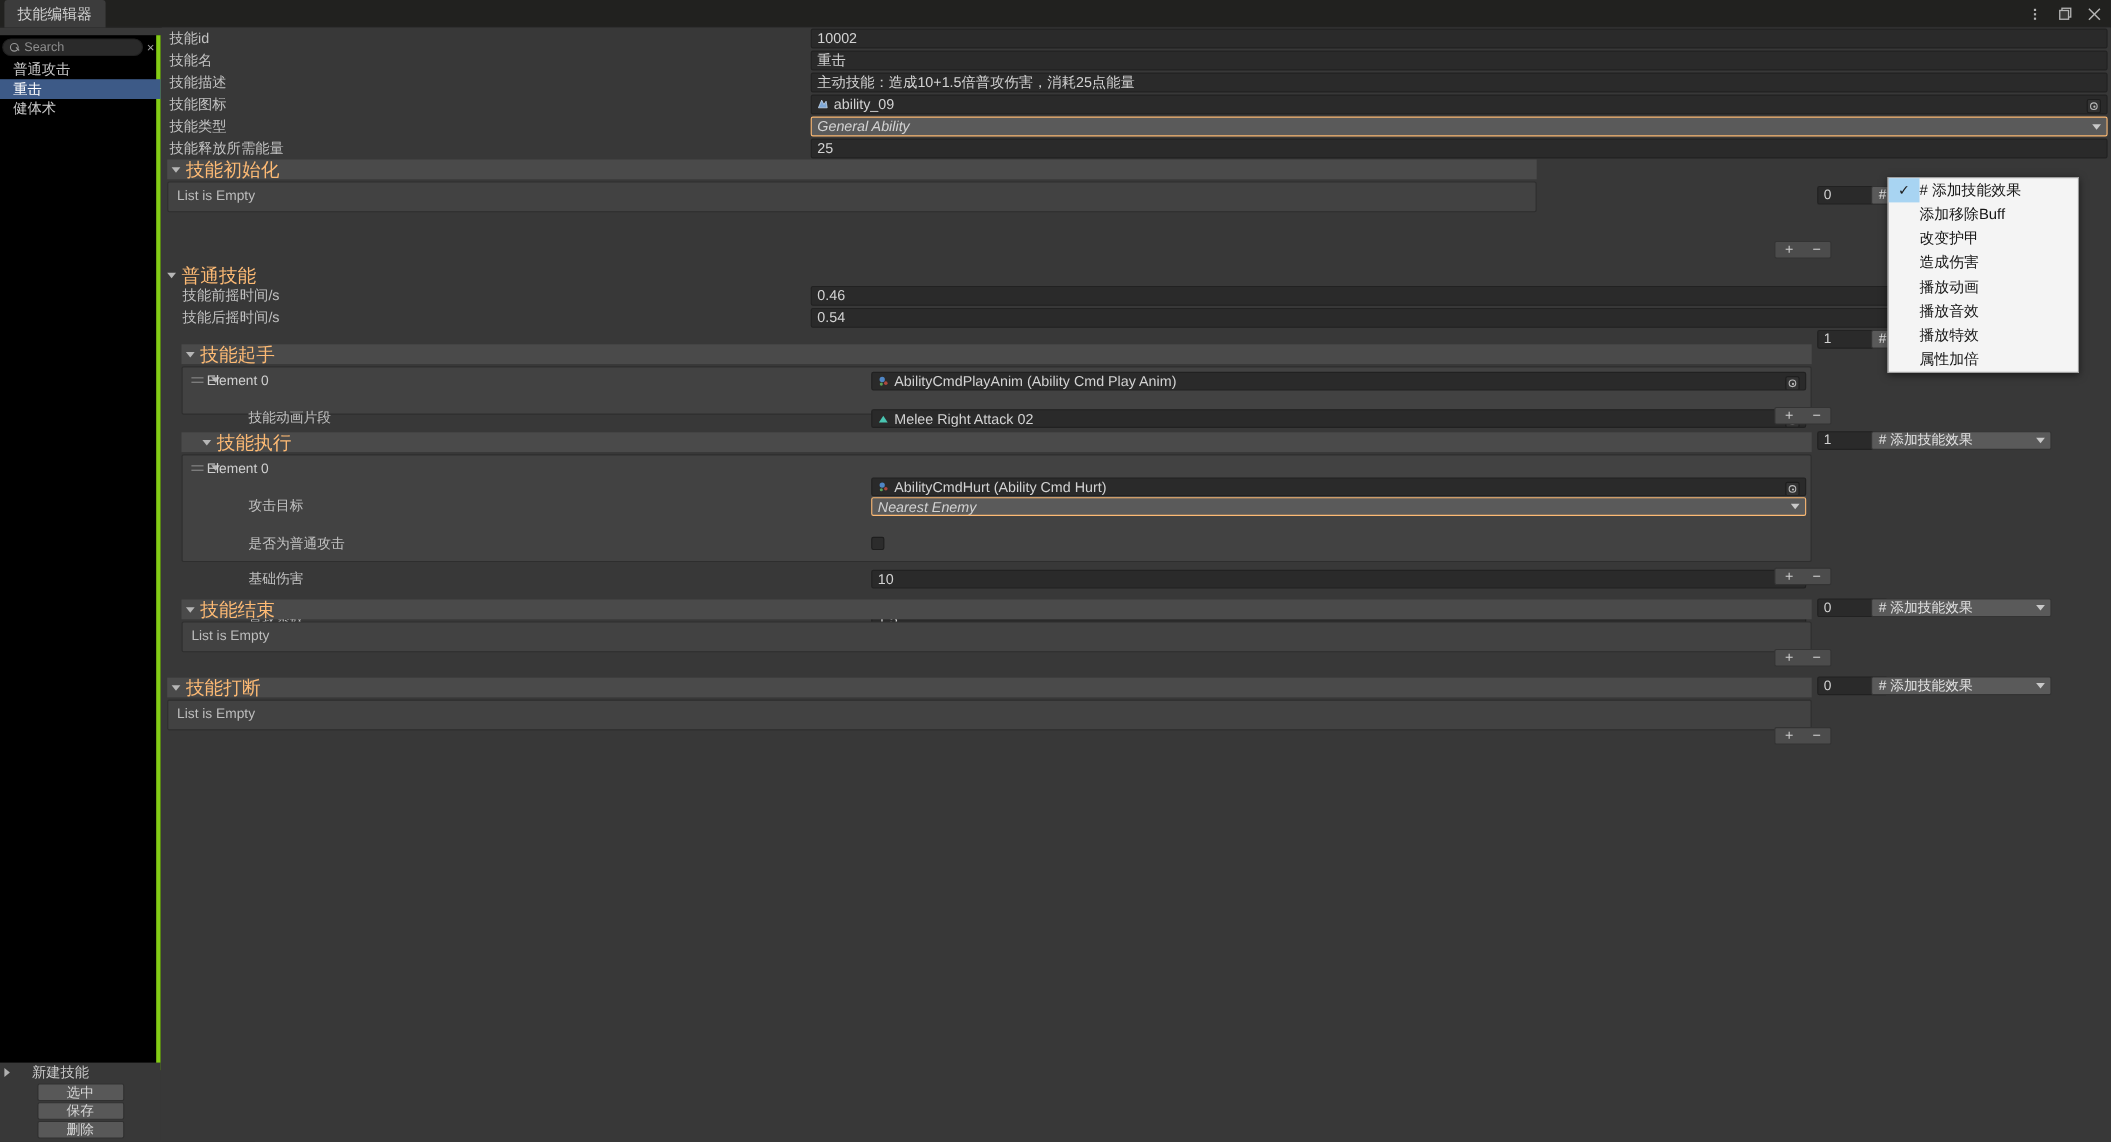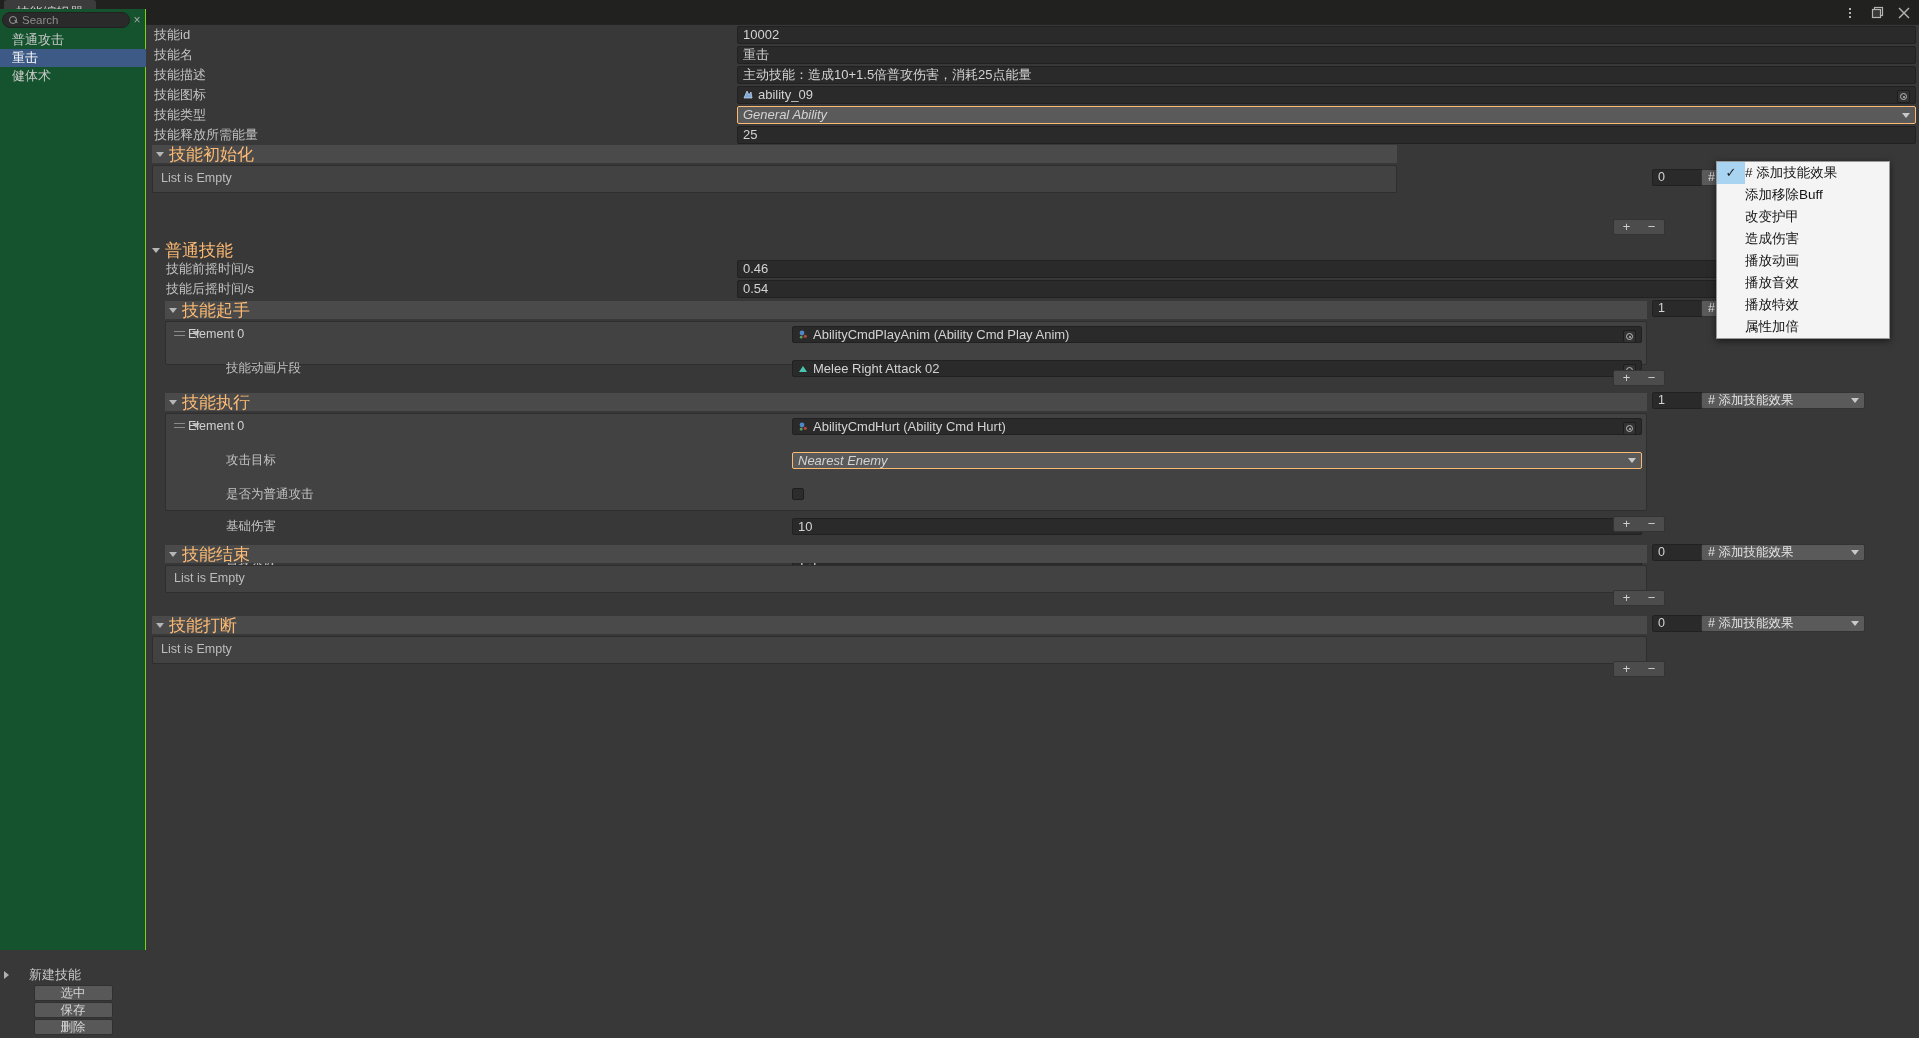--- a/index.html
+++ b/index.html
@@ -25,22 +25,22 @@
     display:flex; align-items:center; justify-content:center;
     font-size:13.5px; border-top-left-radius:3px; border-top-right-radius:3px;
   }
   .win-icons { position:absolute; right:8px; top:0; height:25px; display:flex; align-items:center; gap:13px; }
   .win-ic { width:14px; height:14px; display:flex; align-items:center; justify-content:center; color:#b4b4b4; }
   .kebab { display:flex; flex-direction:column; gap:2px; align-items:center; }
   .kebab i { width:2px; height:2px; background:#b4b4b4; display:block; }
 
   
   .sidebar {
-    position:absolute; left:0; top:9px; width:146px; height:941px;
-    background:#14532d; border-right:1px solid #84cc16;
+    position:absolute; left:0; top:32px; width:146px; height:941px;
+    background:#000000; border-right:4px solid #84cc16;
   }
   .searchrow { position:absolute; left:0; top:0; width:146px; height:22px; display:flex; align-items:center; padding:0 2px; }
   .searchbox {
     flex:1; height:16px; background:#2a2a2a; border:1px solid #212121; border-radius:8px;
     display:flex; align-items:center; padding:0 6px; gap:4px;
   }
   .searchbox .mag { width:9px; height:9px; position:relative; flex:none; }
   .searchbox .mag::before{ content:""; position:absolute; left:0; top:0; width:6px; height:6px; border:1px solid #9a9a9a; border-radius:50%; }
   .searchbox .mag::after{ content:""; position:absolute; left:5px; top:5px; width:4px; height:1px; background:#9a9a9a; transform:rotate(45deg); }
   .searchbox span { font-size:11.5px; color:#8d8d8d; }
@@ -272,21 +272,21 @@
         <div class="lbl" style="left:14px;">技能前摇时间/s</div>
         <div class="field" style="left:585px;right:125px;">0.46</div>
       </div>
       <div class="row">
         <div class="lbl" style="left:14px;">技能后摇时间/s</div>
         <div class="field" style="left:585px;right:125px;">0.54</div>
       </div>
     </div>
 
     <div style="position:absolute;left:18px;top:276px;width:1482px;">
-      <div class="foldout shaded" style="padding-left:4px;">
+      <div class="foldout shaded" style="padding-left:4px;margin-top:12px;">
         <span class="tri-d"></span>
         <span>技能起手</span>
       </div>
       <div class="listbox" style="margin-top:2px;height:44px;position:relative;">
         <div class="elem-row" style="top:4px;">
           <span class="drag">
               <i></i>
               <i></i>
             </span>
           <span class="elem-tri"></span>
@@ -325,33 +325,33 @@
     <div class="plusminus" style="left:1466px;top:345px;">
       <span>+</span>
       <span>−</span>
     </div>
     <div class="effdd" style="left:1554px;top:275px;">
       <span># 添加技能效果</span>
       <span class="dd-arrow"></span>
     </div>
 
     <div style="position:absolute;left:18px;top:368px;width:1482px;">
-      <div class="foldout shaded" style="padding-left:4px;">
+      <div class="foldout shaded" style="padding-left:19px;">
         <span class="tri-d"></span>
         <span>技能执行</span>
       </div>
       <div class="listbox" style="margin-top:2px;height:98px;position:relative;">
         <div class="elem-row" style="top:4px;">
           <span class="drag">
               <i></i>
               <i></i>
             </span>
           <span class="elem-tri"></span>
           <span class="elem-lbl">Element 0</span>
-          <div class="field objfield" style="left:626px;right:4px;top:0;height:17px;">
+          <div class="field objfield" style="left:626px;right:4px;top:16px;height:17px;">
             <span class="oicon">
               <svg width="12" height="12" viewBox="0 0 12 12">
                   <circle cx="5" cy="4" r="2.4" fill="#4f86c6"></circle>
                   <circle cx="8.3" cy="7.3" r="1.6" fill="#b0483f"></circle>
                   <circle cx="4.2" cy="8.2" r="1.4" fill="#5aa05a"></circle>
                 </svg>
             </span>
             <span>AbilityCmdHurt (Ability Cmd Hurt)</span>
             <span class="sel-btn">
                 <span class="dot"></span>

